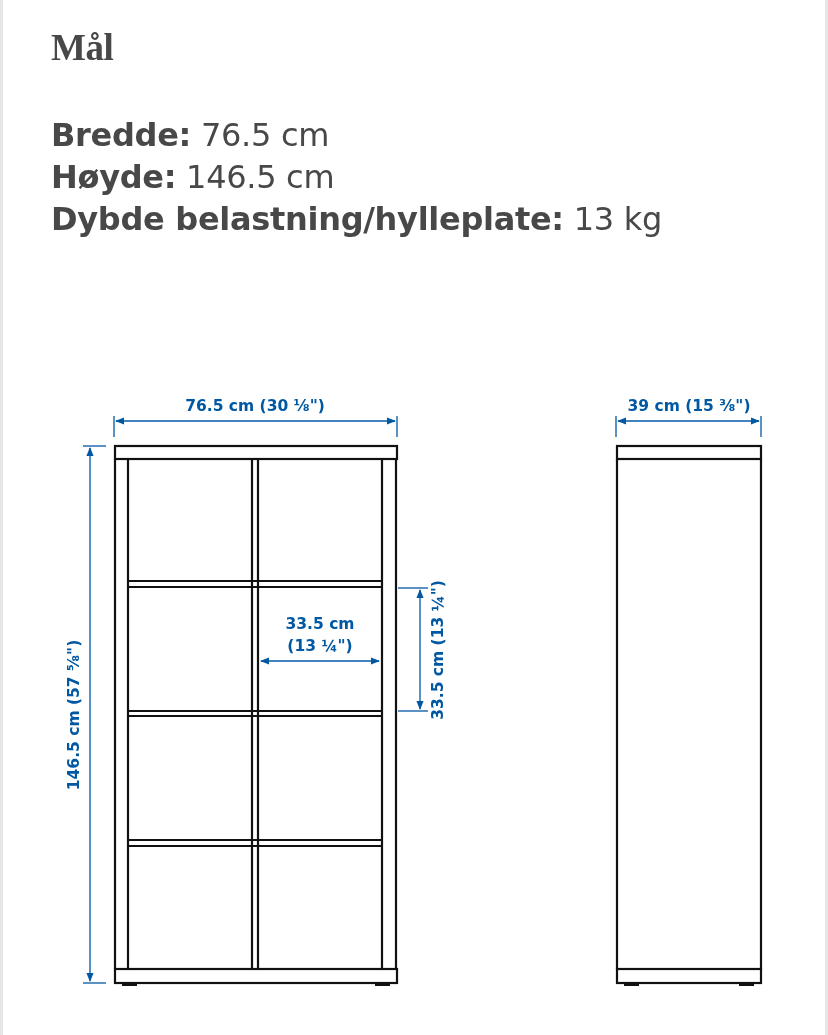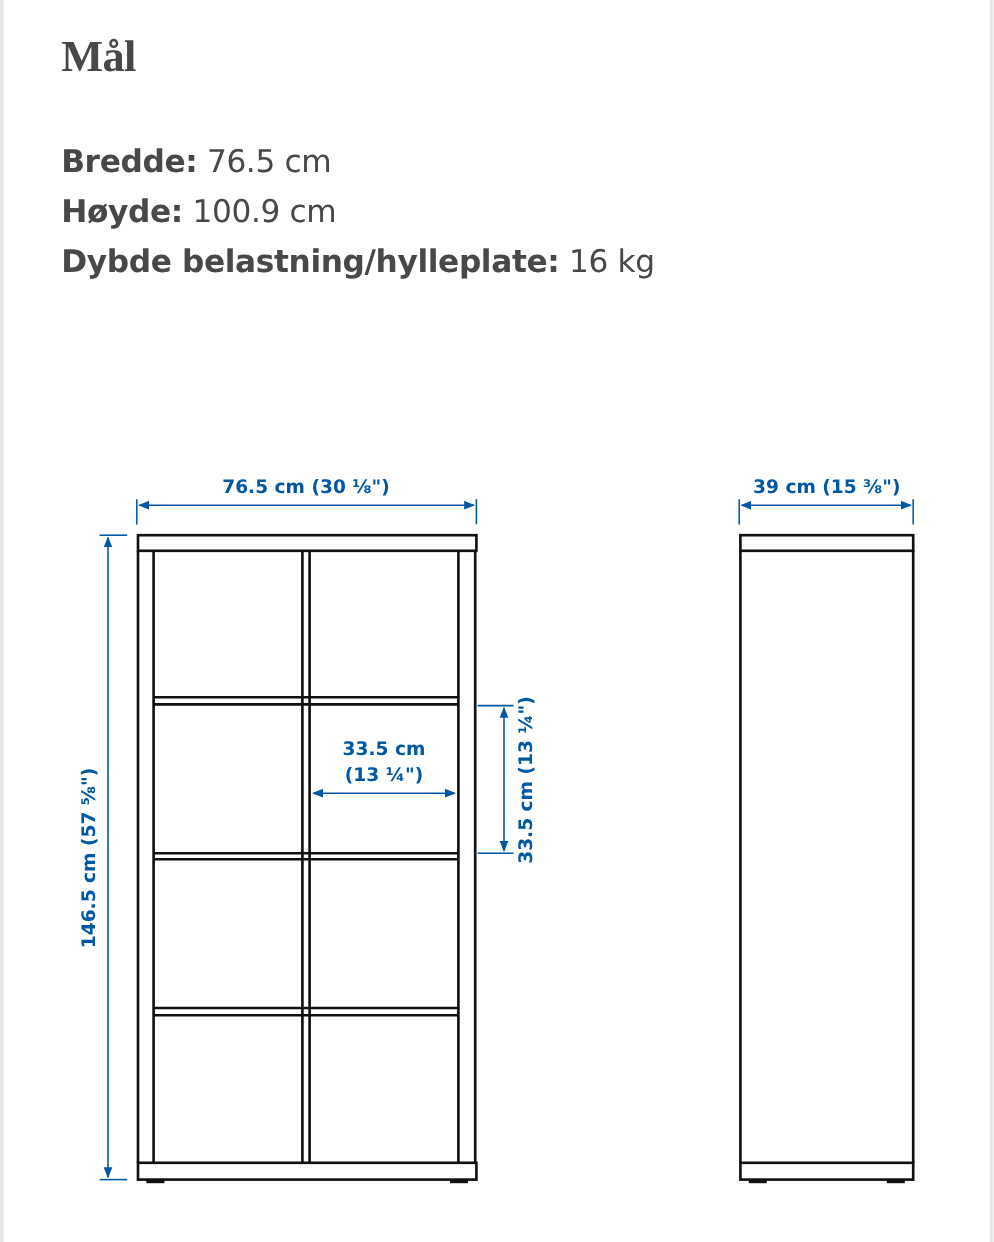--- a/index.html
+++ b/index.html
@@ -12,21 +12,21 @@
     .frame-left { position: absolute; left: 0; top: 0; width: 3px; height: 1035px; background: #e6e6e6; }
     .frame-right { position: absolute; right: 0; top: 0; width: 3px; height: 1035px; background: #e6e6e6; }
 
     .title {
       position: absolute; left: 51px; top: 26px;
       font-size: 37px; font-weight: bold; letter-spacing: -0.5px; color: #484848;
       line-height: 44px;
       font-family: Liberation Serif, serif;
     }
     .specs { position: absolute; left: 51px; top: 114px; }
-    .spec-row { font-size: 26px; line-height: 42px; height: 42px; white-space: nowrap; letter-spacing: -0.3px; }
+    .spec-row { font-size: 32px; line-height: 42px; height: 42px; white-space: nowrap; letter-spacing: -0.3px; }
     .spec-row .k { font-weight: bold; }
     .spec-row .v { font-weight: normal; }
 
     .diagram { position: absolute; left: 0; top: 0; width: 828px; height: 1035px; }
     .dim-text {
       font-family: "DejaVu Sans", "Liberation Sans", sans-serif;
       font-weight: bold; font-size: 15.5px; fill: #0058a3;
     }
   </style>
 </head>
@@ -37,25 +37,25 @@
 
 <h1 class="title">Mål</h1>
 
 <div class="specs">
   <div class="spec-row">
     <span class="k">Bredde:</span>
     <span class="v">76.5 cm</span>
   </div>
   <div class="spec-row">
     <span class="k">Høyde:</span>
-    <span class="v">100.9 cm</span>
+    <span class="v">146.5 cm</span>
   </div>
   <div class="spec-row">
     <span class="k">Dybde belastning/hylleplate:</span>
-    <span class="v">16 kg</span>
+    <span class="v">13 kg</span>
   </div>
 </div>
 
 <svg class="diagram" viewBox="0 0 828 1035" width="828" height="1035" xmlns="http://www.w3.org/2000/svg">
   <defs>
     <marker id="arrow" viewBox="0 0 10 10" refX="9" refY="5" markerWidth="7" markerHeight="7" orient="auto-start-reverse">
       <path d="M0,1 L10,5 L0,9 z" fill="#0058a3"></path>
     </marker>
   </defs>
 

